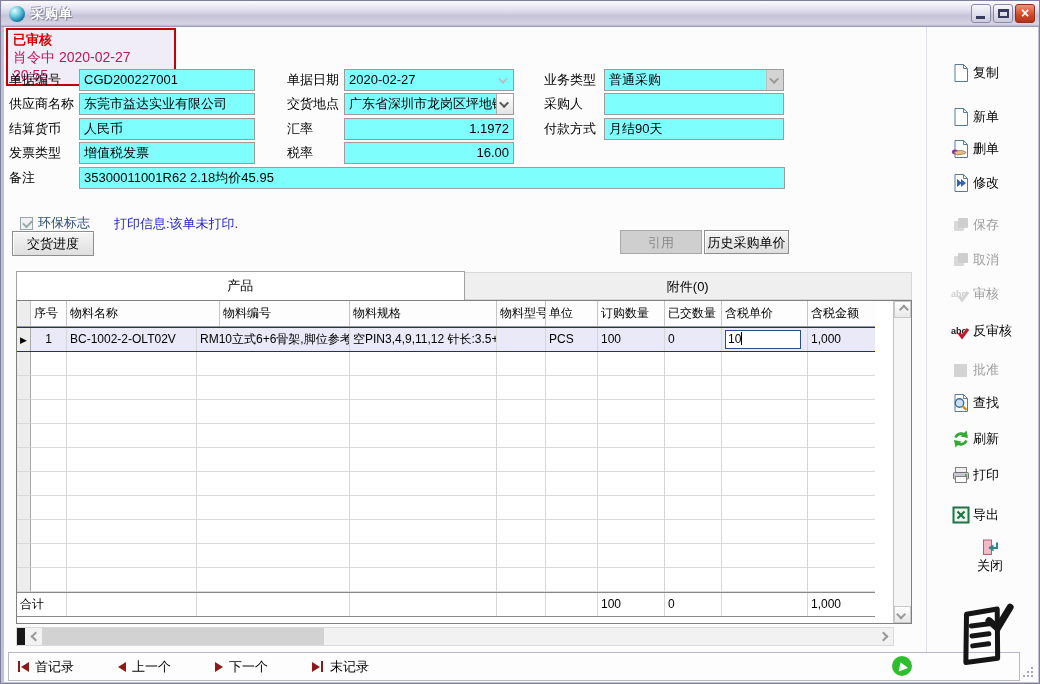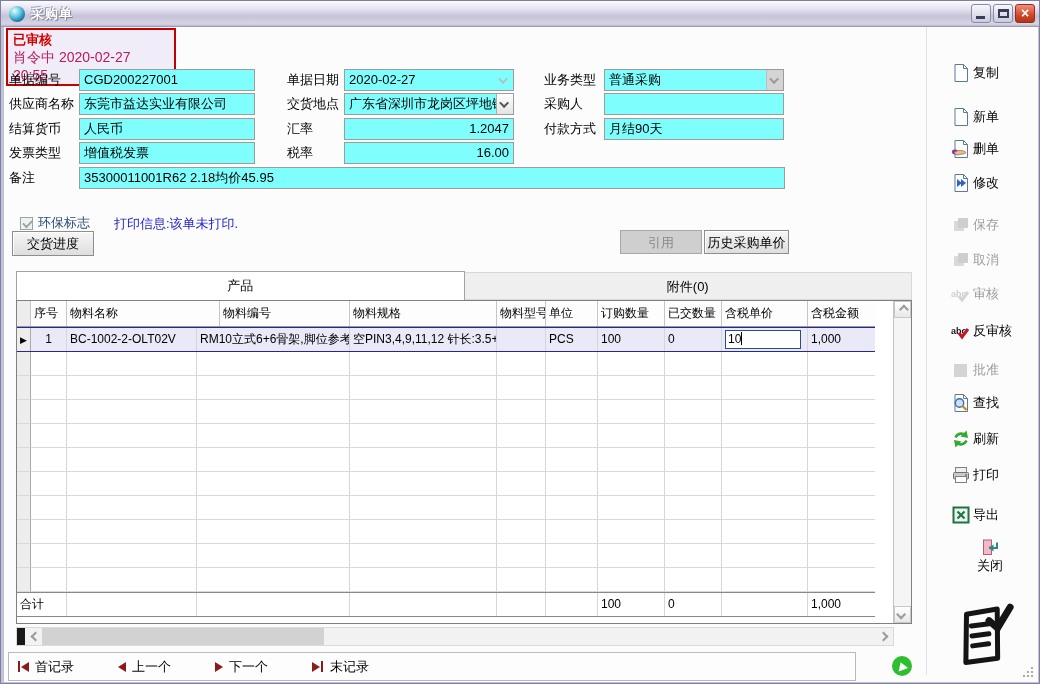--- a/index.html
+++ b/index.html
@@ -89,21 +89,21 @@
   .hsb { position:absolute; left:12px; top:600px; width:878px; height:19px; background:#F2F2F2; border:1px solid #DADADA; display:flex; align-items:center; }
   .hsb .mark { width:8px; height:17px; background:#181818; }
   .hsb .sbtn2 { width:17px; height:17px; display:flex; align-items:center; justify-content:center; cursor:pointer; }
   .hsb .thumb { width:282px; height:17px; background:#D2D2D2; cursor:pointer; }
   .chev.l { transform:rotate(45deg); margin-left:3px; }
   .chev.r { transform:rotate(-135deg); margin-right:3px; }
   .chev.u { transform:rotate(135deg) translate(-1px,-1px); }
   .chev.d { transform:rotate(-45deg) translate(-1px,-1px); }
 
   
-  .bottombar { position:absolute; left:4px; top:625px; width:848px; height:29px; background:#FDFDFD; border:1px solid #B8B8C6; display:flex; align-items:center; }
+  .bottombar { position:absolute; left:4px; top:625px; width:1012px; height:29px; background:#FDFDFD; border:1px solid #B8B8C6; display:flex; align-items:center; }
   .navitem { display:flex; align-items:center; font-size:13px; color:#000; cursor:pointer; margin-right:44px; }
   .navitem .ic { display:flex; align-items:center; margin-right:6px; }
   .tri { width:0; height:0; border-top:5px solid transparent; border-bottom:5px solid transparent; }
   .tri.left { border-right:8px solid #8B1A1A; }
   .tri.right { border-left:8px solid #8B1A1A; }
   .vbar { width:2px; height:11px; background:#8B1A1A; margin:0 1px; }
   .okdot { position:absolute; left:888px; top:629px; width:20px; height:20px; border-radius:50%; background:#2EBE2E; display:flex; align-items:center; justify-content:center; }
   .okdot .arr { width:0; height:0; border-left:5px solid transparent; border-right:5px solid transparent; border-bottom:8px solid #fff; transform:rotate(-20deg); }
 
   
@@ -164,21 +164,21 @@
         </span>
     </div>
     <div class="lbl" style="left:283px;top:66px">交货地点</div>
     <div class="fld" style="left:340px;top:66px;width:170px;padding-right:20px">
       <span>广东省深圳市龙岗区坪地镇六</span>
       <span class="ddbtn live">
           <span class="chev"></span>
         </span>
     </div>
     <div class="lbl" style="left:283px;top:91px">汇率</div>
-    <div class="fld num" style="left:340px;top:91px;width:170px">1.2047</div>
+    <div class="fld num" style="left:340px;top:91px;width:170px">1.1972</div>
     <div class="lbl" style="left:283px;top:115px">税率</div>
     <div class="fld num" style="left:340px;top:115px;width:170px">16.00</div>
 
     <div class="lbl" style="left:540px;top:42px">业务类型</div>
     <div class="fld" style="left:600px;top:42px;width:180px;padding-right:20px">
       <span>普通采购</span>
       <span class="ddbtn dim">
           <span class="chev gray"></span>
         </span>
     </div>

